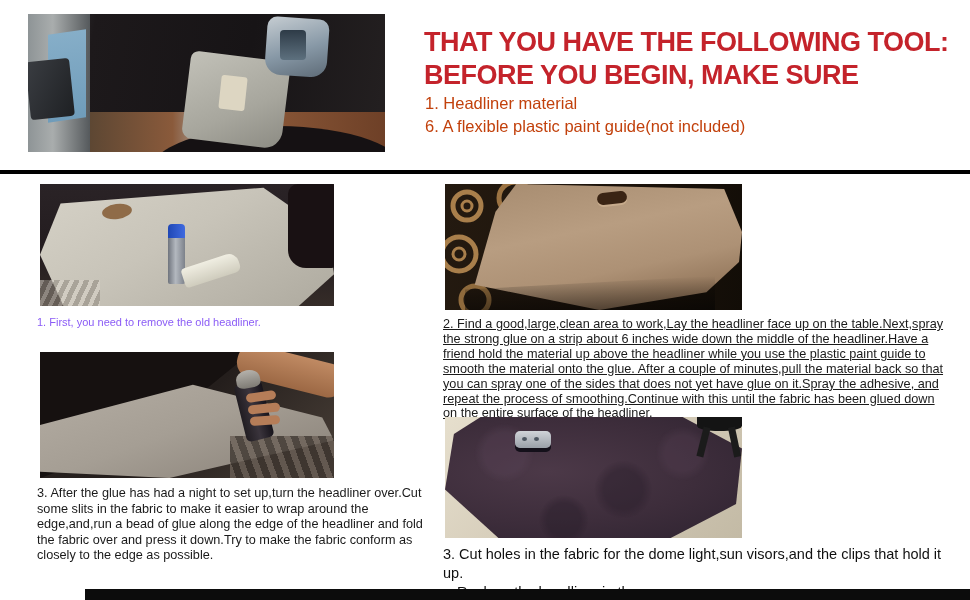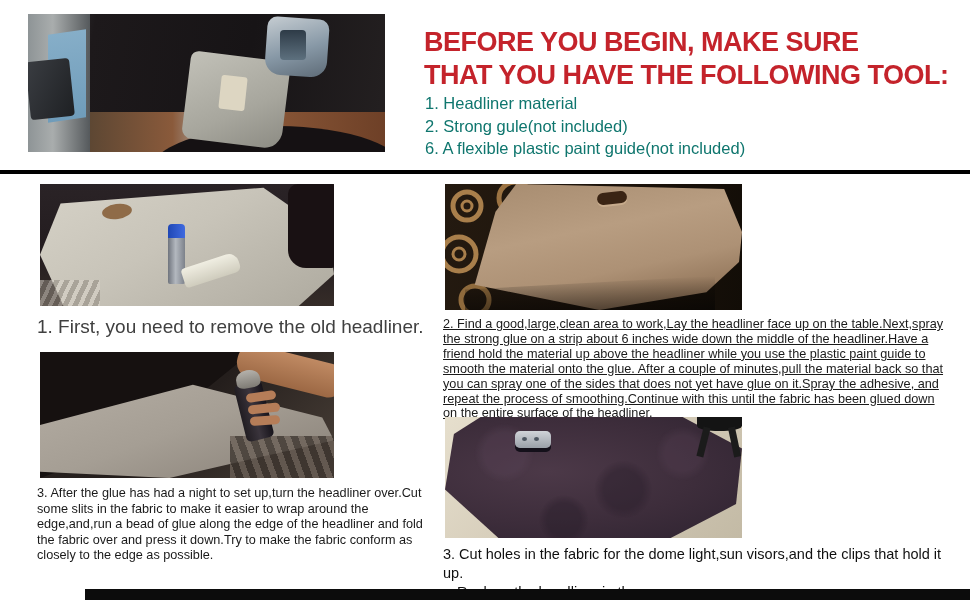--- a/index.html
+++ b/index.html
@@ -7,24 +7,24 @@
     position:relative;width:970px;height:600px;background:#ffffff;overflow:hidden;
     font-family:"Liberation Sans","DejaVu Sans",sans-serif;color:#1c1c1c;
   }
   .abs{position:absolute;}
   .photo{position:absolute;overflow:hidden;}
   
   #title{
     left:424px;top:26px;width:540px;
     font-weight:800;font-size:27px;line-height:33px;color:#c4232b;letter-spacing:-0.5px;
   }
-  #tool-list{left:425px;top:92px;width:520px;font-size:16.5px;line-height:22.5px;color:#0f766e;}
+  #tool-list{left:425px;top:92px;width:520px;font-size:16.5px;line-height:22.5px;color:#c2410c;}
   #divider{left:0;top:170px;width:970px;height:4px;background:#000;}
   
-  .caption-big{font-size:19px;color:#404040;}
+  .caption-big{font-size:11px;color:#8b5cf6;}
   .para-small{font-size:12.7px;line-height:14.9px;color:#1a1a1a;}
   #caption1{left:37px;top:316px;width:400px;}
   #para2{left:443px;top:317px;width:504px;text-decoration:underline;}
   #para3{left:37px;top:486px;width:388px;line-height:15.6px;}
   #caption4{left:443px;top:545px;width:520px;font-size:14.5px;line-height:19px;color:#101010;}
   #caption4 .line2{padding-left:14px;}
   #bottom-bar{left:85px;top:589px;width:885px;height:11px;background:#0c0c0c;}
   
   #photoA{left:28px;top:14px;width:357px;height:138px;background:linear-gradient(100deg,#4a4a4c 0%,#1d191b 18%,#171416 60%,#242021 100%);}
   #photoA .pillar{left:0;top:0;width:62px;height:138px;background:linear-gradient(90deg,#8e9496 0%,#a9adad 40%,#55595c 100%);}
@@ -87,26 +87,25 @@
     <div class="abs mirror"></div>
     <div class="abs windshield"></div>
     <div class="abs dash"></div>
     <div class="abs visor"></div>
     <div class="abs visor-label"></div>
     <div class="abs dome"></div>
     <div class="abs dome-lens"></div>
   </div>
 
   <div class="abs" id="title">
+    <div>THAT YOU HAVE THE FOLLOWING TOOL:</div>
     <div>BEFORE YOU BEGIN, MAKE SURE</div>
-    <div>THAT YOU HAVE THE FOLLOWING TOOL:</div>
   </div>
   <div class="abs" id="tool-list">
     <div>1. Headliner material</div>
-    <div>2. Strong gule(not included)</div>
     <div>6. A flexible plastic paint guide(not included)</div>
   </div>
 
   <div class="abs" id="divider"></div>
 
   <div class="photo" id="photoB">
     <div class="abs board"></div>
     <div class="abs patch"></div>
     <div class="abs plastic"></div>
     <div class="abs chair"></div>

